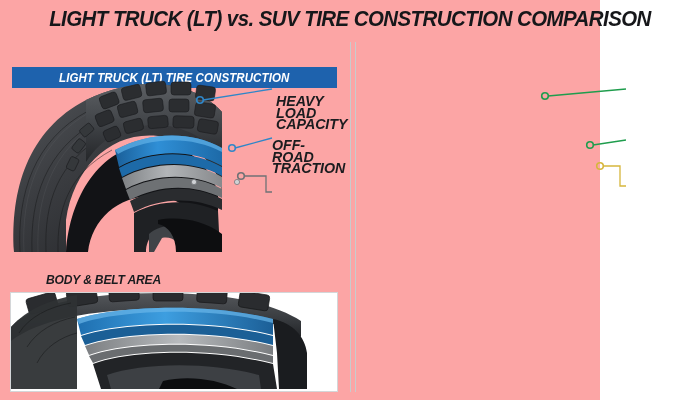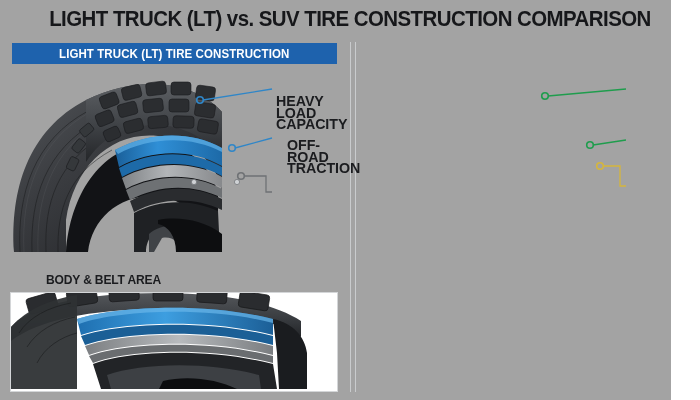--- a/index.html
+++ b/index.html
@@ -2,21 +2,21 @@
 <html><head>
 <meta charset="utf-8">
 <style>
   * { box-sizing: border-box; margin: 0; padding: 0; }
   html, body {
     width: 700px; height: 400px;
     background: #ffffff;
     font-family: "Liberation Sans", sans-serif;
     overflow: hidden;
   }
-  #root { position: relative; width: 671px; height: 400px; background:#a3a3a3; }
+  #root { position: relative; width: 600px; height: 400px; background:#fca5a5;font-style:italic; }
 
   
   .main-title {
     position: absolute; left: 0; top: 6px; width: 700px;
     text-align: center;
     font-family: "Liberation Sans", sans-serif;
     font-weight: 700;
     font-size: 22px;
     letter-spacing: -0.6px;
     color: #16171a;
@@ -41,21 +41,21 @@
   
   .section-bar {
     position: absolute; top: 43px; height: 21px;
     display: flex; align-items: center; justify-content: center;
     color: #ffffff;
     font-weight: 700; font-size: 12.5px;
     letter-spacing: 0.1px;
     white-space: nowrap;
   }
   .section-bar span { transform: scaleX(0.92); display:block; }
-  #bar-left  { left: 12px;  width: 325px; background: #1e62ad; }
+  #bar-left  { left: 12px;  width: 325px; background: #1e62ad; margin-top: 24px; }
 
   
   .tire-stage {
     position: absolute;
     overflow: hidden;
   }
   #stage-left  { left: 8px;   top: 70px; width: 240px; height: 190px; }
 
   
   .subhead {
@@ -195,21 +195,21 @@
 
           <path d="M150,150 C170,146 196,150 214,164 L214,182 L168,182 C168,166 160,156 150,154 Z" fill="#0d0e10"></path>
         </g>
       </svg>
     </div>
 
     <div class="callout" style="left:276px; top:84px;">
       <span>HEAVY LOAD
 CAPACITY</span>
     </div>
-    <div class="callout" style="left:287px; top:128px;">
+    <div class="callout" style="left:272px; top:128px;">
       <span>OFF-ROAD
 TRACTION</span>
     </div>
 
     <div class="subhead" id="sub-left">
       <span>BODY &amp; BELT AREA</span>
     </div>
 
     <div class="cut-frame" id="cut-left">
       <svg width="326" height="98" viewBox="0 0 326 98">

